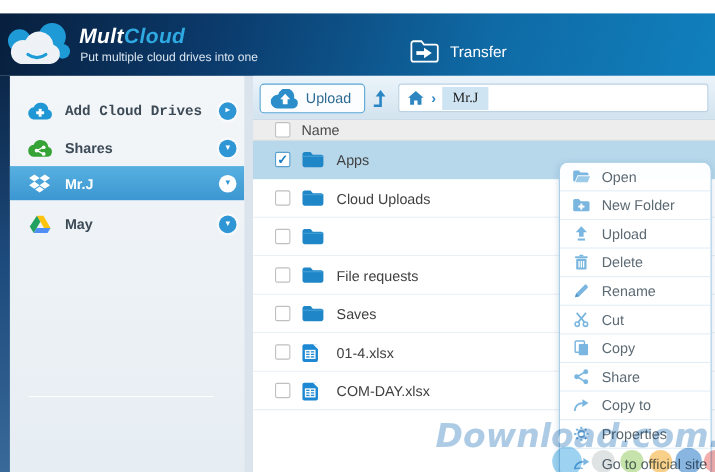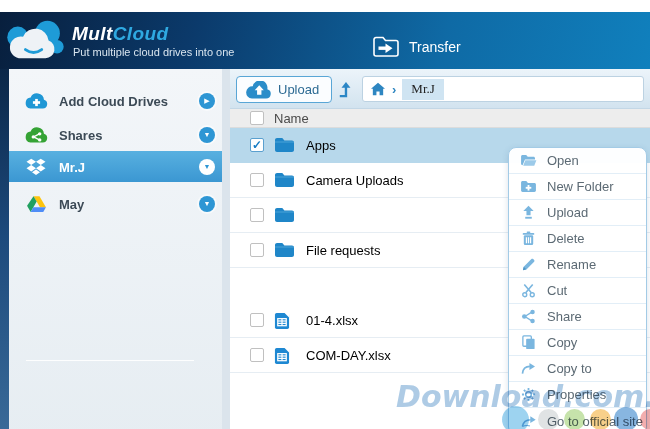--- a/index.html
+++ b/index.html
@@ -18,21 +18,21 @@
   .tab { position:absolute; top:23px; display:flex; align-items:center; gap:9px;
          color:#fff; font-size:14px; cursor:pointer; }
   .tab-fm { left:235px; } .tab-tr { left:372px; }
 
   
   .sidebar { position:absolute; left:0; top:57px; width:222px; height:372px;
              background:linear-gradient(180deg,#f3f6f9,#e6edf2); }
   .edge { position:absolute; left:0; top:0; width:9px; height:100%;
           background:linear-gradient(180deg,#0b2748,#1d4a7c 45%,#3a6b99); }
   .side-item { position:absolute; left:9px; right:0; height:34px; cursor:pointer; }
-  #si-0 { top:15px; } #si-1 { top:49px; } #si-2 { top:82px; height:31px; } #si-3 { top:118px; }
+  #si-0 { top:15px;font-family:Liberation Mono, monospace; } #si-1 { top:49px; } #si-2 { top:82px; height:31px; } #si-3 { top:118px; }
   .side-item .sicon { position:absolute; left:14px; top:50%; transform:translateY(-50%);
                       width:26px; text-align:center; line-height:0; }
   .side-item .lbl { position:absolute; left:50px; top:50%; transform:translateY(-50%);
                     font-size:13px; font-weight:bold; color:#3c4a56; white-space:nowrap; }
   .side-item .arrow { position:absolute; right:7px; top:50%; transform:translateY(-50%);
                       width:16px; height:16px; border-radius:50%; background:#2e96d4; color:#fff;
                       font-size:7px; line-height:16px; text-align:center;
                       box-shadow:0 0 0 2px rgba(255,255,255,.55); }
   .side-item.sel { background:linear-gradient(180deg,#58b0e0,#3b97d2); }
   .side-item.sel .lbl { color:#ffffff; }
@@ -65,21 +65,21 @@
         border-radius:2px; cursor:pointer; }
   .list-head .cb { left:20px; top:2px; }
 
   .row { position:absolute; left:0; width:100%; height:35px; border-bottom:1px solid #e6edf3;
          cursor:pointer; background:#fff; }
   .row.sel { background:#b7d8eb; border-bottom-color:#b7d8eb; }
   .row .cb { left:20px; top:10px; }
   .row .cb.checked { border-color:#5aa0cf; color:#167cc4; font-size:12px; font-weight:bold;
                      line-height:12px; text-align:center; }
   .row .ficon { position:absolute; left:44px; top:9px; line-height:0; }
-  .row .fname { position:absolute; left:76px; top:10px; font-size:13px; color:#000000; }
+  .row .fname { position:absolute; left:76px; top:10px; font-size:13px; color:#404040; }
 
   
   .menu { position:absolute; left:278px; top:78px; width:139px; background:rgba(255,255,255,.97);
           border:1px solid #a3cbe6; border-radius:8px; box-shadow:0 2px 6px rgba(60,100,140,.18);
           z-index:20; overflow:hidden; }
   .mi { position:relative; height:26px; border-bottom:1px solid #e2eef7; display:flex;
         align-items:center; gap:10px; padding-left:11px; font-size:13px; color:#5c6a74;
         cursor:pointer; background:transparent; }
   .mi:last-child { border-bottom:none; }
   .micon { width:17px; height:17px; display:flex; align-items:center; justify-content:center;
@@ -243,21 +243,21 @@
     </div>
 
     <div class="row" style="top:94px">
       <span class="cb"></span>
       <span class="ficon">
         <svg viewBox="0 0 21 16" width="21" height="16">
             <path d="M1 3.1C1 2 1.9 1.1 3 1.1h5.3l2.1 2.5H18c1.1 0 2 .9 2 2V13c0 1.1-.9 2-2 2H3c-1.1 0-2-.9-2-2V3.1z" fill="#1f86c8"></path>
             <path d="M1 5h19" stroke="#4aa3d8" stroke-width="1"></path>
           </svg>
       </span>
-      <span class="fname">Camera Uploads</span>
+      <span class="fname">Cloud Uploads</span>
     </div>
 
     <div class="row" style="top:129px">
       <span class="cb"></span>
       <span class="ficon">
         <svg viewBox="0 0 21 16" width="21" height="16">
             <path d="M1 3.1C1 2 1.9 1.1 3 1.1h5.3l2.1 2.5H18c1.1 0 2 .9 2 2V13c0 1.1-.9 2-2 2H3c-1.1 0-2-.9-2-2V3.1z" fill="#1f86c8"></path>
             <path d="M1 5h19" stroke="#4aa3d8" stroke-width="1"></path>
           </svg>
       </span>
@@ -267,20 +267,30 @@
       <span class="cb"></span>
       <span class="ficon">
         <svg viewBox="0 0 21 16" width="21" height="16">
             <path d="M1 3.1C1 2 1.9 1.1 3 1.1h5.3l2.1 2.5H18c1.1 0 2 .9 2 2V13c0 1.1-.9 2-2 2H3c-1.1 0-2-.9-2-2V3.1z" fill="#1f86c8"></path>
             <path d="M1 5h19" stroke="#4aa3d8" stroke-width="1"></path>
           </svg>
       </span>
       <span class="fname">File requests</span>
     </div>
 
+    <div class="row" style="top:199px">
+      <span class="cb"></span>
+      <span class="ficon">
+        <svg viewBox="0 0 21 16" width="21" height="16">
+            <path d="M1 3.1C1 2 1.9 1.1 3 1.1h5.3l2.1 2.5H18c1.1 0 2 .9 2 2V13c0 1.1-.9 2-2 2H3c-1.1 0-2-.9-2-2V3.1z" fill="#1f86c8"></path>
+            <path d="M1 5h19" stroke="#4aa3d8" stroke-width="1"></path>
+          </svg>
+      </span>
+      <span class="fname">Saves</span>
+    </div>
 
     <div class="row" style="top:234px">
       <span class="cb"></span>
       <span class="ficon">
         <svg viewBox="0 0 17 19" width="16" height="18">
             <rect x="1" y="1" width="15" height="17" rx="1.8" fill="#1e88d2"></rect>
             <polygon points="11.2,1 16,1 16,5.8" fill="#fff"></polygon>
             <g fill="none" stroke="#fff" stroke-width="1.3">
               <rect x="4" y="7" width="9" height="7.5"></rect>
               <line x1="4" y1="9.5" x2="13" y2="9.5"></line>
@@ -369,39 +379,39 @@
               <line x1="12.5" y1="1.5" x2="5" y2="10.5" stroke-width="1.7"></line>
               <circle cx="4" cy="12.5" r="2.1" stroke-width="1.5"></circle>
               <circle cx="12" cy="12.5" r="2.1" stroke-width="1.5"></circle>
             </svg>
         </span>
         <span>Cut</span>
       </div>
       <div class="mi">
         <span class="micon">
           <svg viewBox="0 0 16 16" width="15" height="15">
+              <rect x="2" y="1" width="9" height="11" rx="1" fill="none" stroke="#7ab6df" stroke-width="1.4"></rect>
+              <rect x="5.5" y="4" width="9" height="11" rx="1" fill="#7ab6df"></rect>
+            </svg>
+        </span>
+        <span>Copy</span>
+      </div>
+      <div class="mi">
+        <span class="micon">
+          <svg viewBox="0 0 16 16" width="15" height="15">
               <g stroke="#7ab6df" stroke-width="1.5">
                 <line x1="4" y1="8" x2="12" y2="3"></line>
                 <line x1="4" y1="8" x2="12" y2="13"></line>
               </g>
               <circle cx="3.5" cy="8" r="2.4" fill="#7ab6df"></circle>
               <circle cx="12.3" cy="3.2" r="2.4" fill="#7ab6df"></circle>
               <circle cx="12.3" cy="12.8" r="2.4" fill="#7ab6df"></circle>
             </svg>
         </span>
         <span>Share</span>
-      </div>
-      <div class="mi">
-        <span class="micon">
-          <svg viewBox="0 0 16 16" width="15" height="15">
-              <rect x="2" y="1" width="9" height="11" rx="1" fill="none" stroke="#7ab6df" stroke-width="1.4"></rect>
-              <rect x="5.5" y="4" width="9" height="11" rx="1" fill="#7ab6df"></rect>
-            </svg>
-        </span>
-        <span>Copy</span>
       </div>
       <div class="mi">
         <span class="micon">
           <svg viewBox="0 0 16 14" width="15" height="13">
               <path d="M1.5 12.5C2 7 5 4.8 9.5 4.8" fill="none" stroke="#7ab6df" stroke-width="1.8"></path>
               <path d="M9 1l6 3.8L9 8.6V1z" fill="#7ab6df"></path>
             </svg>
         </span>
         <span>Copy to</span>
       </div>

